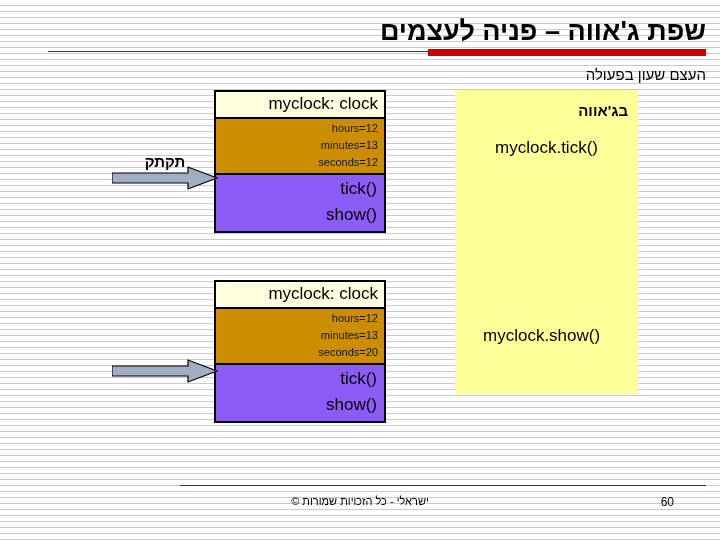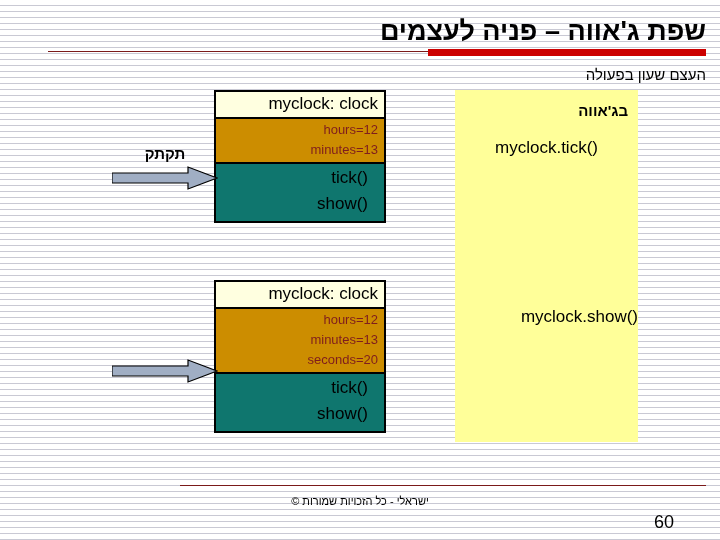--- a/index.html
+++ b/index.html
@@ -82,21 +82,21 @@
     white-space: nowrap;
     margin-left: 48px;
   }
 
   
   #java-panel {
     position: absolute;
     left: 455px;
     top: 90px;
     width: 183px;
-    height: 352px;
+    height: 304px;
     background: #ffff99;
   }
   #java-panel-title {
     position: absolute;
     top: 12px;
     right: 10px;
     direction: rtl;
     font-size: 15px;
     font-weight: bold;
     color: #000000;
@@ -107,27 +107,28 @@
     top: 48px;
     left: 0;
     width: 100%;
     text-align: center;
     font-size: 17px;
     color: #000000;
     white-space: nowrap;
   }
   #java-call-show {
     position: absolute;
-    top: 217px;
+    top: 236px;
     left: 0;
     width: 100%;
-    text-align: right;
-    font-size: 17px;
-    color: #000000;
-    white-space: nowrap;
+    text-align: left;
+    font-size: 17px;
+    color: #000000;
+    white-space: nowrap;
+    padding-left: 28px;
   }
 
   
   .uml-box {
     position: absolute;
     left: 214px;
     width: 172px;
     border: 2px solid #000000;
     box-sizing: border-box;
     background: #cccc00;
@@ -144,49 +145,49 @@
     padding: 2px 6px 3px 6px;
     line-height: 1.15;
     white-space: nowrap;
   }
   .uml-attrs {
     background: #cc8d00;
     border-bottom: 2px solid #000000;
     padding: 1px 6px 2px 6px;
   }
   .uml-attrs .uml-line {
-    font-size: 13px;
-    color: #7f1d1d;
+    font-size: 11px;
+    color: #0f172a;
     line-height: 1.55;
     white-space: nowrap;
   }
   .uml-methods {
-    background: #0f766e;
-    padding: 1px 16px 3px 6px;
+    background: #8b5cf6;
+    padding: 1px 7px 3px 6px;
   }
   .uml-methods .uml-line {
     font-size: 17px;
     color: #000000;
     line-height: 1.55;
     white-space: nowrap;
   }
 
   
   .arrow-group {
     position: absolute;
     left: 112px;
     width: 106px;
     height: 46px;
   }
   #arrow-group-1 { top: 145px; }
   #arrow-group-2 { top: 338px; }
 
   .arrow-label {
     position: absolute;
-    top: 0;
+    top: 8px;
     left: 0;
     width: 100%;
     text-align: center;
     direction: rtl;
     font-size: 15px;
     font-weight: bold;
     color: #000000;
     white-space: nowrap;
   }
   .arrow-svg {
@@ -211,22 +212,22 @@
     top: 494px;
     text-align: center;
     direction: rtl;
     font-size: 11px;
     color: #000000;
     line-height: 1.35;
   }
   #page-number {
     position: absolute;
     right: 46px;
-    top: 512px;
-    font-size: 18px;
+    top: 495px;
+    font-size: 12px;
     color: #000000;
   }
 </style>
 </head>
 <body>
 
 <div id="slide">
 
   <div id="title">שפת ג'אווה – פניה לעצמים</div>
 
@@ -241,20 +242,21 @@
     <div id="java-panel-title">בג'אווה</div>
     <div id="java-call-tick">myclock.tick()</div>
     <div id="java-call-show">myclock.show()</div>
   </div>
 
   <div class="uml-box" id="uml-box-1">
     <div class="uml-header">myclock: clock</div>
     <div class="uml-attrs">
       <div class="uml-line">hours=12</div>
       <div class="uml-line">minutes=13</div>
+      <div class="uml-line">seconds=12</div>
     </div>
     <div class="uml-methods">
       <div class="uml-line">tick()</div>
       <div class="uml-line">show()</div>
     </div>
   </div>
 
   <div class="uml-box" id="uml-box-2">
     <div class="uml-header">myclock: clock</div>
     <div class="uml-attrs">

